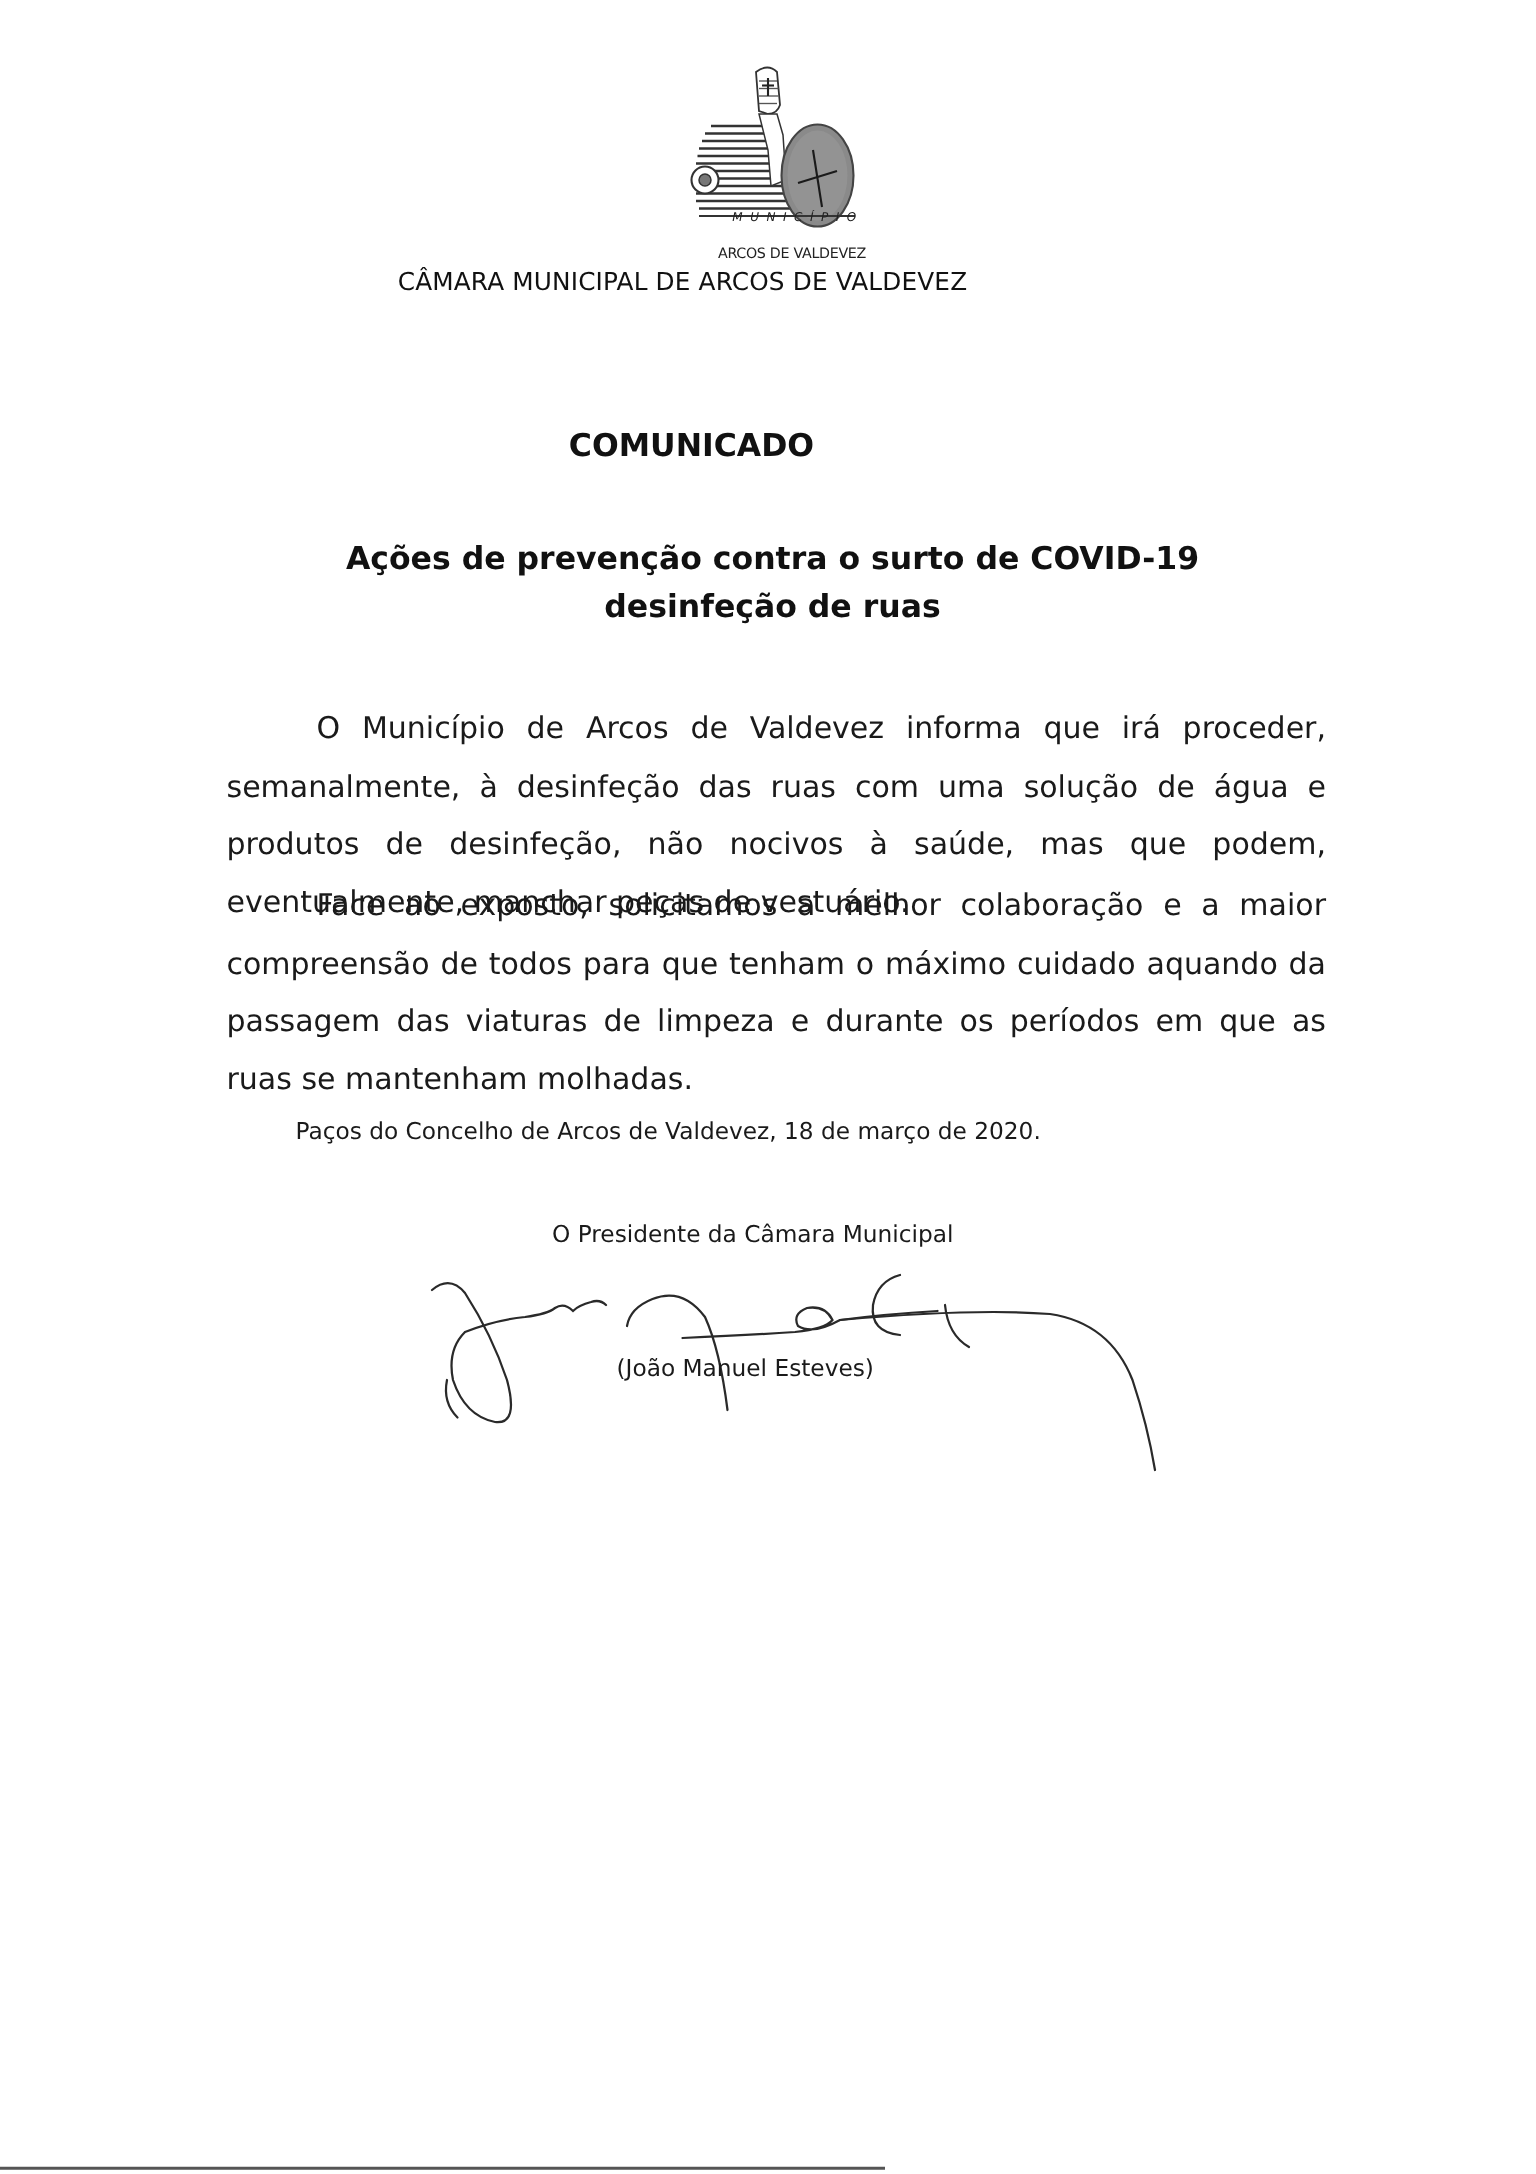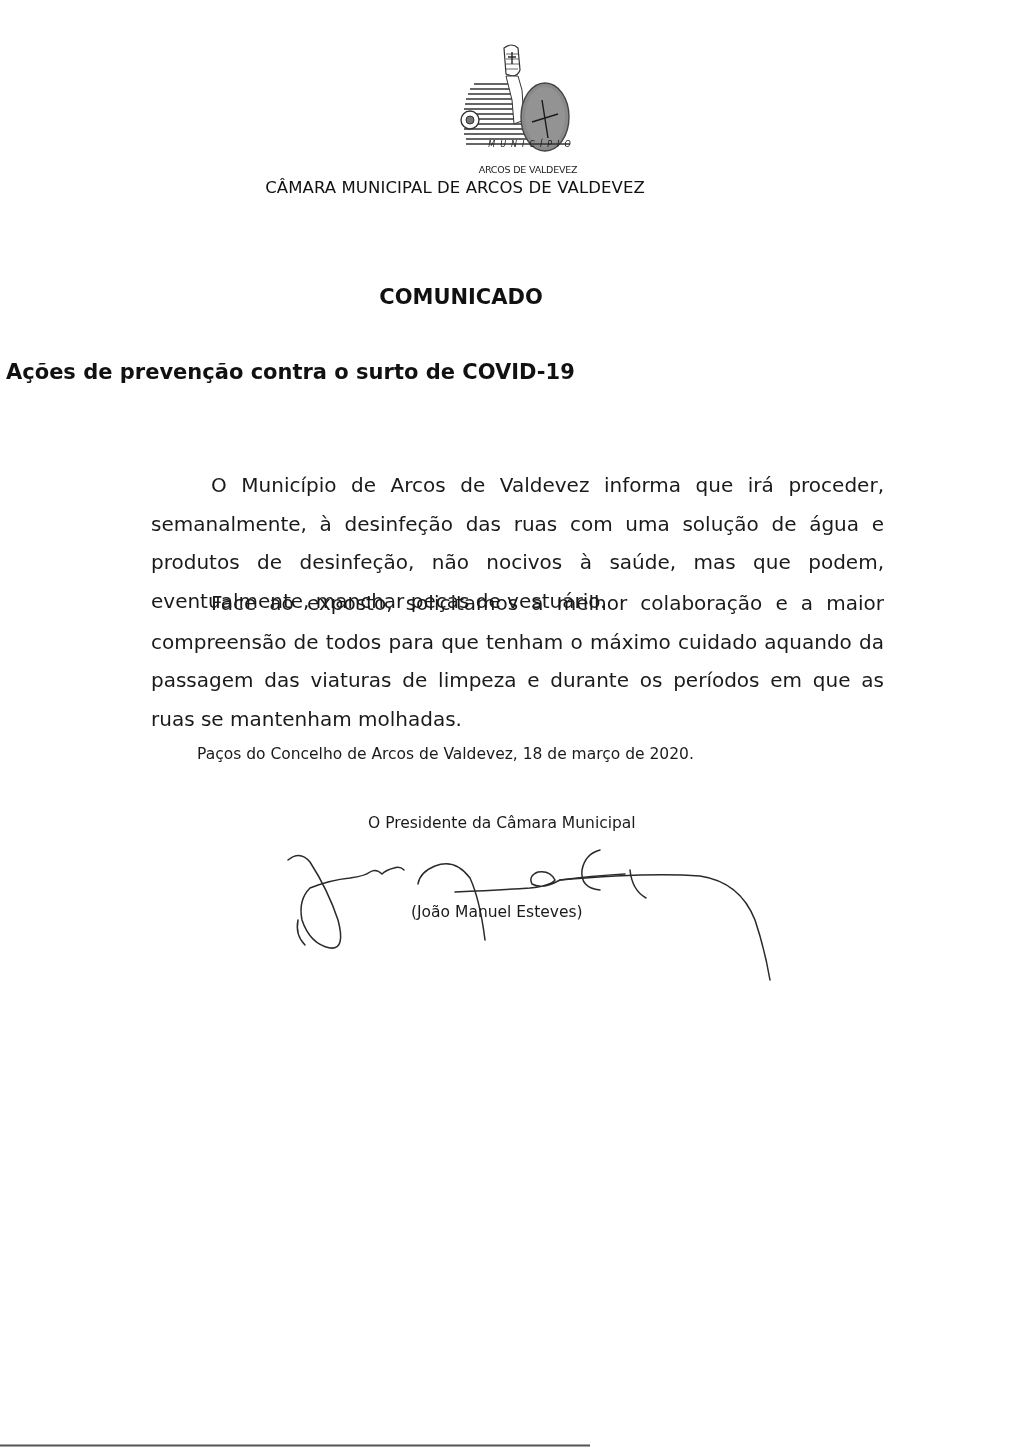--- a/index.html
+++ b/index.html
@@ -20,21 +20,21 @@
   }
   .camara {
     left: 0; width: 896px; top: 178px; text-align: center;
     font-size: 16.5px; color: #111; letter-spacing: 0.1px; padding-left: 14px; box-sizing: border-box;
   }
   .comunicado {
     left: 0; width: 916px; top: 285px; text-align: center;
     font-size: 21px; font-weight: bold; color: #111; padding-left: 6px; box-sizing: border-box;
   }
   .subtitle {
-    left: 0; width: 1024px; top: 356px; 
+    left: 0; width: 1024px; top: 356px; text-align: center;
     font-size: 21px; font-weight: bold; color: #111; line-height: 32px; padding-left: 6px; box-sizing: border-box;
   }
   .body-text {
     left: 123px; width: 733px; font-size: 20px; line-height: 38.5px; color: #1a1a1a;
     text-align: justify;
     margin-left: 28px;
   }
   .para1 { top: 466px; }
   .para2 { top: 584px; }
   .body-text p { margin: 0; text-indent: 60px; }
@@ -89,20 +89,21 @@
   </svg>
 </div>
 
 <div class="abs muni-small">MUNICÍPIO</div>
 <div class="abs arcos-small">ARCOS DE VALDEVEZ</div>
 <div class="abs camara">CÂMARA MUNICIPAL DE ARCOS DE VALDEVEZ</div>
 
 <div class="abs comunicado">COMUNICADO</div>
 <div class="abs subtitle">
   <div>Ações de prevenção contra o surto de COVID-19</div>
+  <div>desinfeção de ruas</div>
 </div>
 
 <div class="abs body-text para1">
   <p>O Município de Arcos de Valdevez informa que irá proceder, semanalmente, à desinfeção das ruas com uma solução de água e produtos de desinfeção, não nocivos à saúde, mas que podem, eventualmente, manchar peças de vestuário.</p>
 </div>
 <div class="abs body-text para2">
   <p>Face ao exposto, solicitamos a melhor colaboração e a maior compreensão de todos para que tenham o máximo cuidado aquando da passagem das viaturas de limpeza e durante os períodos em que as ruas se mantenham molhadas.</p>
 </div>
 
 <div class="abs place-date">Paços do Concelho de Arcos de Valdevez, 18 de março de 2020.</div>

